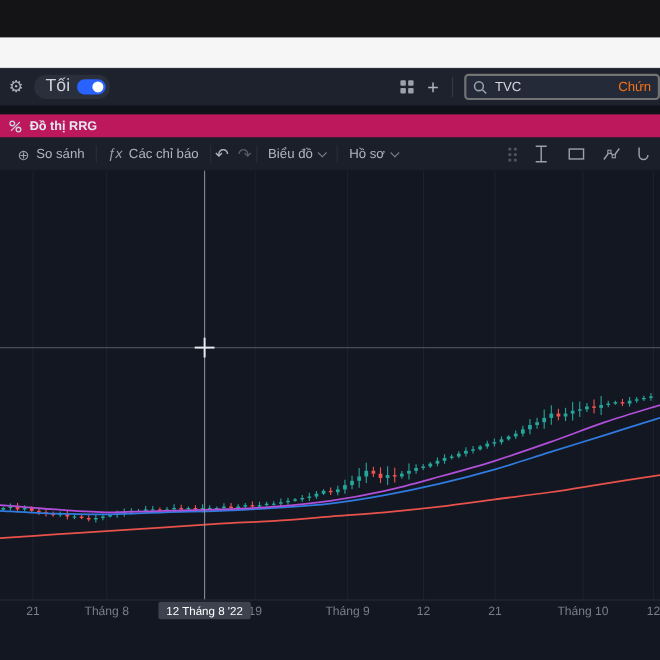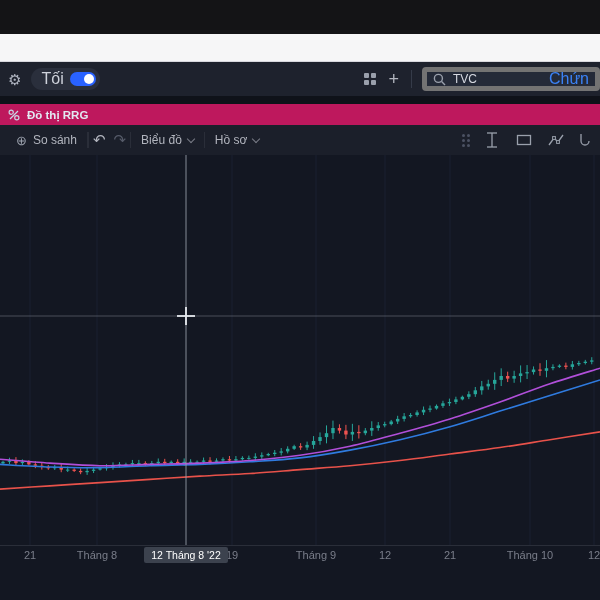--- a/index.html
+++ b/index.html
@@ -19,23 +19,23 @@
     height:22px; padding:0 4px 0 10px; margin-left:10px; cursor:pointer; }
   .toggle-label { font-size:16px; color:#cfd3dc; }
   .switch { width:26px; height:14px; background:#2962ff; border-radius:7px; position:relative; }
   .switch .knob { position:absolute; top:2px; left:14px; width:10px; height:10px; border-radius:50%; background:#fff; }
   .toolbar-right { margin-left:auto; display:flex; align-items:center; gap:10px; padding-right:0; }
   .grid-icon { display:grid; grid-template-columns:5px 5px; grid-template-rows:5px 5px; gap:2px; cursor:pointer; }
   .grid-icon span { background:#9aa0ac; border-radius:1px; }
   .plus-btn { color:#b2b5be; font-size:18px; line-height:1; cursor:pointer; padding:0 2px; }
   .v-divider { width:1px; height:18px; background:#353b49; }
   .search-box { display:flex; align-items:center; gap:7px; height:24px; width:178px;
-    background:#242a38; border:5px solid #737373; border-radius:4px; padding:0 6px; overflow:hidden; cursor:text; }
+    background:#242a38; border:2px solid #737373; border-radius:4px; padding:0 6px; overflow:hidden; cursor:text; }
   .search-value { color:#d5d8e0; font-size:12px; }
-  .search-right { margin-left:auto; color:#3b82f6; font-size:16px; white-space:nowrap; }
+  .search-right { margin-left:auto; color:#f97316; font-size:12px; white-space:nowrap; }
   .gap-strip { position:absolute; top:96px; left:0; right:0; height:8px; background:#0f1219; }
   
   .rrg-header { position:absolute; top:104px; left:0; right:0; height:21px; background:#be185d;
     display:flex; align-items:center; gap:7px; padding:0 8px; }
   .rrg-title { color:#e2e9f2; font-size:11.5px; font-weight:bold; }
   
   .chart-toolbar { position:absolute; top:125px; left:0; right:0; height:30px; background:#1b1f2a;
     display:flex; align-items:center; padding:0 6px; color:#b2b5be; }
   .ct-item { display:flex; align-items:center; gap:6px; font-size:12px; padding:0 10px; height:100%; cursor:pointer; white-space:nowrap; }
   .ct-sep { width:1px; height:16px; background:#2a2e39; }
@@ -96,20 +96,24 @@
   </svg>
   <span class="rrg-title">Đồ thị RRG</span>
 </div>
 
 <div class="chart-toolbar">
   <div class="ct-item">
     <span class="ct-icon">⊕</span>
     <span>So sánh</span>
   </div>
   <span class="ct-sep"></span>
+  <div class="ct-item">
+    <span class="fx">ƒx</span>
+    <span>Các chỉ báo</span>
+  </div>
   <span class="ct-sep"></span>
   <span class="undo">↶</span>
   <span class="redo">↷</span>
   <span class="ct-sep"></span>
   <div class="ct-item">
     <span>Biểu đồ</span>
     <span class="chevron"></span>
   </div>
   <span class="ct-sep"></span>
   <div class="ct-item">

